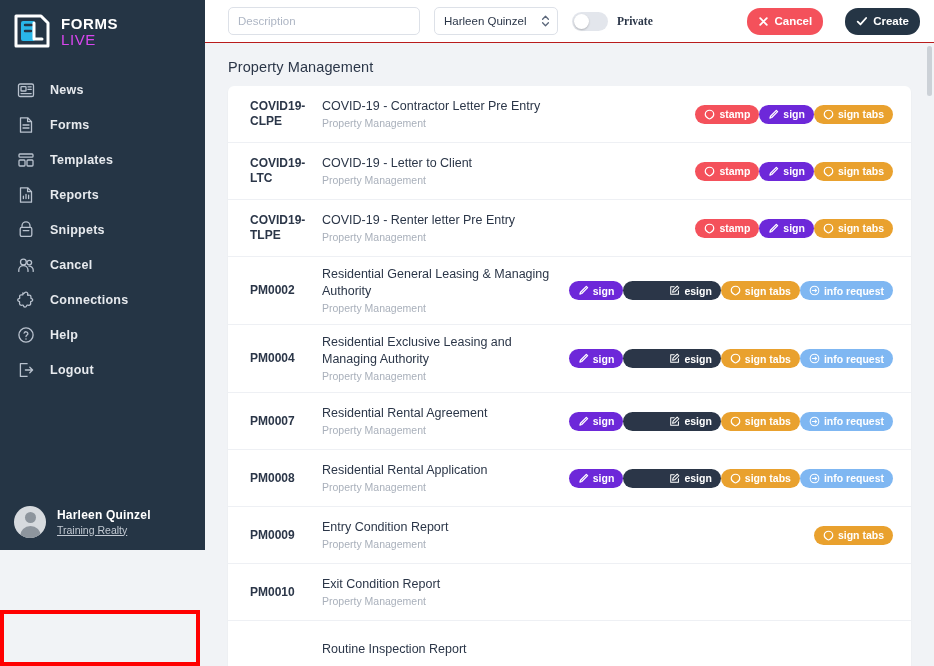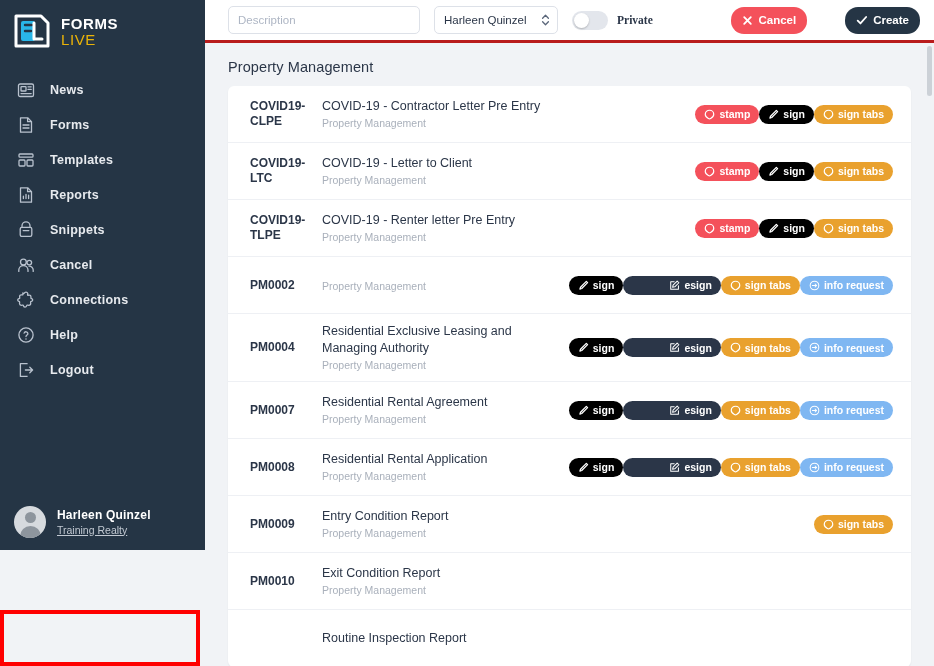--- a/index.html
+++ b/index.html
@@ -24,21 +24,21 @@
     gap: 10px;
     padding: 12px 0 10px 13px;
   }
   .logo-mark { width: 38px; height: 38px; position: relative; flex: 0 0 38px; }
   .logo-text { line-height: 1.0; }
   .logo-forms {
     color: #ffffff; font-size: 15px; font-weight: bold;
     letter-spacing: 0.6px;
   }
   .logo-live {
-    color: #eab308; font-size: 15px; font-weight: normal;
+    color: #d946ef; font-size: 15px; font-weight: normal;
     letter-spacing: 0.6px; margin-top: 1px;
   }
   .nav { margin-top: 12px; }
   .nav-item {
     display: flex; align-items: center;
     height: 35px; padding-left: 16px; gap: 14px;
     cursor: pointer;
   }
   .nav-icon { width: 20px; height: 20px; flex: 0 0 20px; display:block; }
   .nav-label {
@@ -90,21 +90,21 @@
   
   .main {
     flex: 1 1 auto; height: 666px;
     background: #f1f3f6;
     display: flex; flex-direction: column;
     position: relative; overflow: hidden;
   }
   .topbar {
     height: 43px; flex: 0 0 43px;
     background: #ffffff;
-    border-bottom: 3px solid #b91c1c;
+    border-bottom: 1px solid #b91c1c;
     display: flex; align-items: center;
     padding: 0 14px 0 23px;
     gap: 14px;
   }
   .desc-input {
     width: 192px; height: 28px;
     border: 1px solid #dde1e8; border-radius: 5px;
     background: #fff; font-size: 11.5px; color: #2b3648;
     padding: 0 9px; outline: none;
     font-family: "Liberation Sans", sans-serif;
@@ -143,21 +143,21 @@
 
   .topbar-spacer { flex: 1 1 auto; }
   .btn {
     height: 27px; border-radius: 13px; border: none;
     color: #fff; font-size: 11.5px; font-weight: bold;
     display: inline-flex; align-items: center; gap: 5px;
     padding: 0 11px; cursor: pointer;
     font-family: "Liberation Sans", sans-serif;
   }
   .btn-cancel { background: #f4515b; }
-  .btn-create { background: #253545; margin-left: 24px; }
+  .btn-create { background: #253545; margin-left: 8px; }
   .btn svg { display: block; }
 
   .content {
     flex: 1 1 auto;
     padding: 16px 23px 0 23px;
     overflow: hidden;
   }
   .section-title {
     font-size: 14.5px; color: #2b3648; font-weight: normal;
     margin-bottom: 11px; letter-spacing: .1px;
@@ -196,21 +196,21 @@
   }
   .badge {
     height: 19px; border-radius: 10px;
     display: inline-flex; align-items: center; gap: 4px;
     padding: 0 9px; color: #fff;
     font-size: 10.5px; font-weight: bold;
     cursor: pointer; white-space: nowrap;
   }
   .badge svg { display: block; flex: 0 0 auto; }
   .badge-stamp { background: #f4515b; }
-  .badge-sign { background: #000000; }
+  .badge-sign { background: #6d28d9; }
   .badge-esign { background: #2b3648; padding-left: 46px; }
   .badge-signtabs { background: #e9a12e; }
   .badge-inforequest { background: #7fb7f2; }
 
   .scrollbar {
     position: absolute; right: 2px; top: 46px;
     width: 5px; height: 50px; border-radius: 3px;
     background: rgba(40,55,75,.18);
   }
 </style>
@@ -488,20 +488,21 @@
                     <path d="M7 1.6C3.9 1.6 1.6 3.8 1.6 6.6c0 2.6 2.3 4.6 4 5.5.9.5 1.9.5 2.8 0 1.7-.9 4-2.9 4-5.5C12.4 3.8 10.1 1.6 7 1.6z"></path>
                   </svg>
                 </span>
                 <span>sign tabs</span>
               </span>
             </div>
           </div>
           <div class="row">
             <div class="row-code">PM0002</div>
             <div class="row-main">
+              <div class="row-name">Residential General Leasing &amp; Managing Authority</div>
               <div class="row-sub">Property Management</div>
             </div>
             <div class="row-badges">
               <span class="badge badge-sign">
                 <span>
                   <svg width="11" height="11" viewBox="0 0 14 14" fill="none" stroke="#ffffff" stroke-width="1.6" stroke-linecap="round" stroke-linejoin="round">
                     <path d="M10.6 1.8l1.6 1.6-7.4 7.4-2.4.8.8-2.4z"></path>
                   </svg>
                 </span>
                 <span>sign</span>

